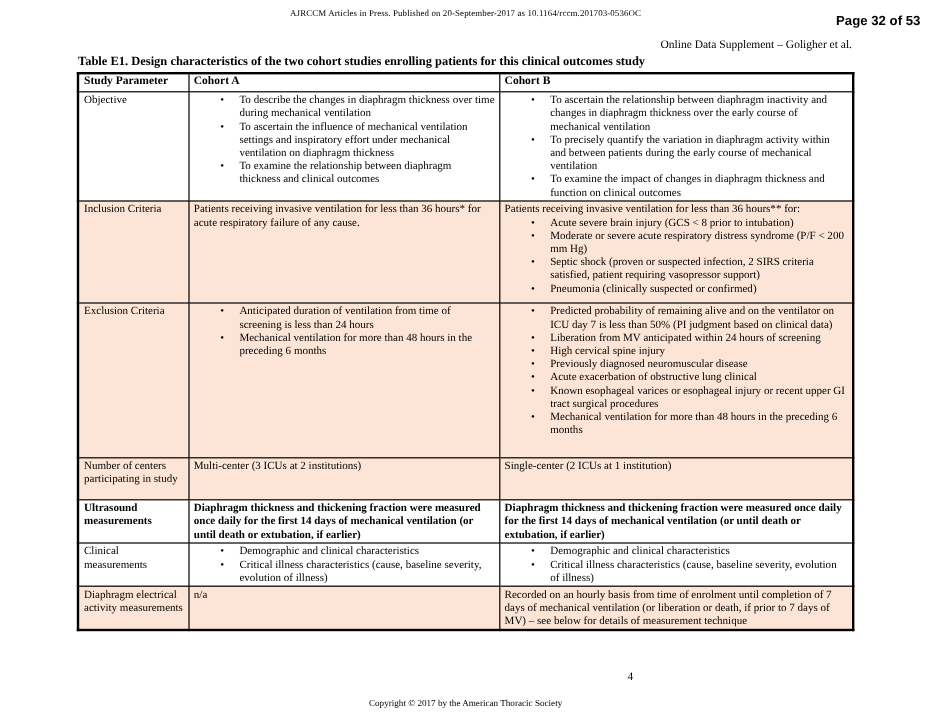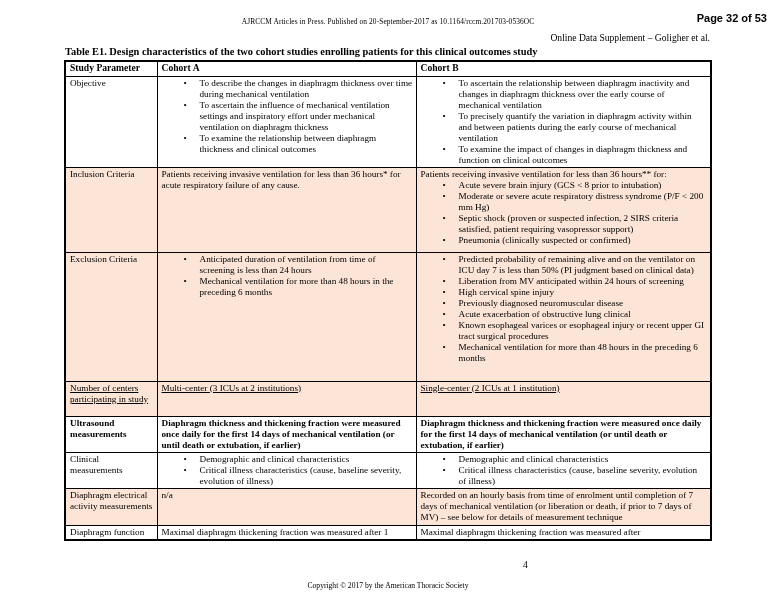--- a/index.html
+++ b/index.html
@@ -5,21 +5,21 @@
   * { box-sizing: border-box; margin: 0; padding: 0; }
   html, body { width: 776px; height: 600px; overflow: hidden; }
   body {
     position: relative;
     background: #ffffff;
     color: #000000;
     font-family: "Liberation Serif", serif;
   }
   .header-line {
     position: absolute; top: 6px; left: 0; width: 100%;
-    text-align: center; font-size: 7.4px; letter-spacing: 0.1px; margin-top: 11px;
+    text-align: center; font-size: 7.4px; letter-spacing: 0.1px;
   }
   .page-indicator {
     position: absolute; top: 12px; right: 9px;
     font-family: "Liberation Sans", sans-serif;
     font-weight: bold; font-size: 11px;
   }
   .supplement-line {
     position: absolute; top: 32px; right: 66px;
     font-size: 9.6px;
   }
@@ -52,21 +52,21 @@
   ul.cell-list { list-style: none; margin: 0 0 0 21px; padding: 0; }
   ul.cell-list li { position: relative; padding-left: 17px; }
   ul.cell-list li::before {
     content: "\2022";
     position: absolute; left: 1px; top: 0;
   }
   
   .row-0 { height: 91px; }
   .row-1 { height: 85px; padding-left: 28px; }
   .row-2 { height: 129px; }
-  .row-3 { height: 35px; text-decoration: underline; }
+  .row-3 { height: 35px; }
   .row-4 { height: 25px; }
   .row-5 { height: 35px; font-weight: bold; }
   .row-6 { height: 33px; }
   .row-7 { height: 37px; }
   .row-8 { height: 13px; }
   .page-number {
     position: absolute; top: 560px; left: 523px;
     font-size: 9.5px;
   }
   .copyright {
@@ -197,28 +197,17 @@
         <td>
           <div class="cell-text">Diaphragm electrical activity measurements</div>
         </td>
         <td>
           <div class="cell-text">n/a</div>
         </td>
         <td>
           <div class="cell-text">Recorded on an hourly basis from time of enrolment until completion of 7 days of mechanical ventilation (or liberation or death, if prior to 7 days of MV) – see below for details of measurement technique</div>
         </td>
       </tr>
-      <tr class="row-8">
-        <td>
-          <div class="cell-text">Diaphragm function</div>
-        </td>
-        <td>
-          <div class="cell-text">Maximal diaphragm thickening fraction was measured after 1</div>
-        </td>
-        <td>
-          <div class="cell-text">Maximal diaphragm thickening fraction was measured after</div>
-        </td>
-      </tr>
     </tbody>
 </table>
 
 <div class="page-number">4</div>
 <div class="copyright">Copyright © 2017 by the American Thoracic Society</div>
 
 </body></html>

